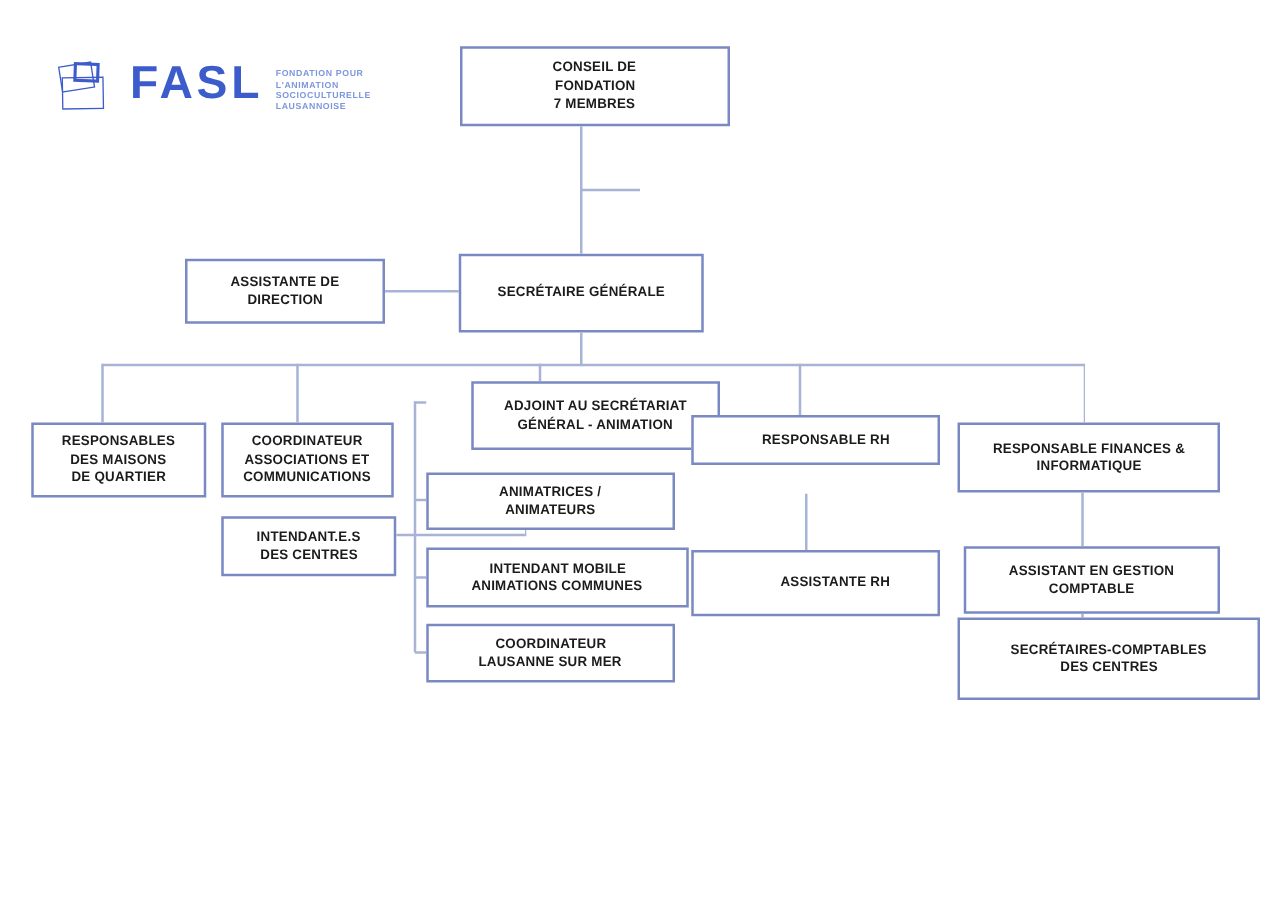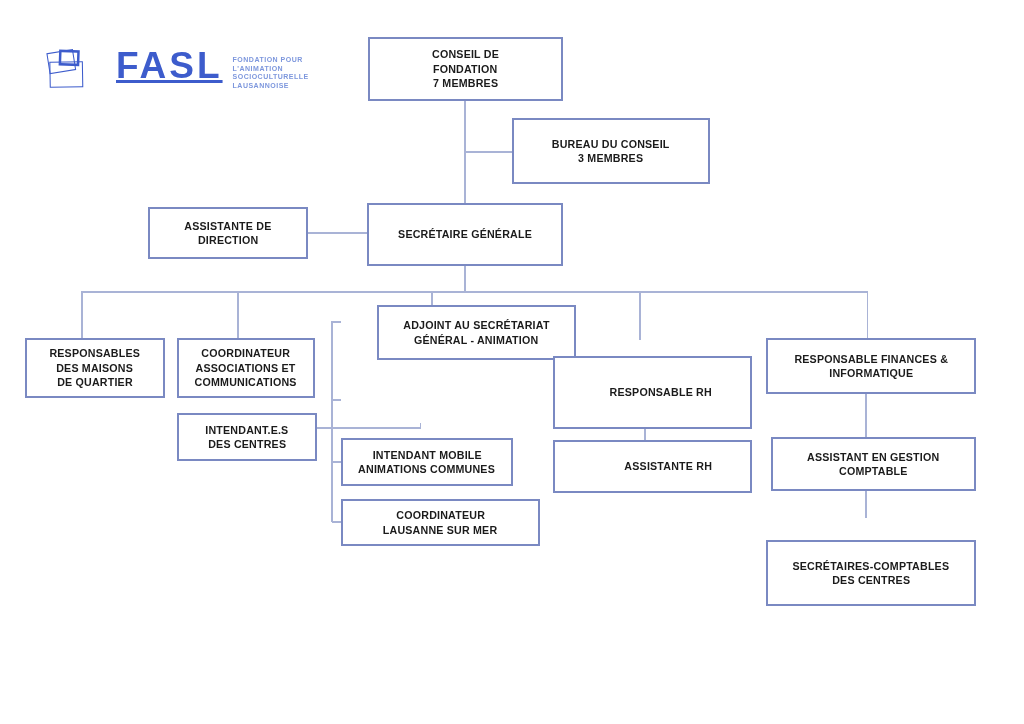--- a/index.html
+++ b/index.html
@@ -25,21 +25,21 @@
   .node-line{
     font-size:11px;font-weight:700;line-height:14.5px;letter-spacing:0.2px;
     color:#1b1b1b;white-space:nowrap;transform:scaleX(0.97);
   }
   .connector{position:absolute;z-index:1;}
   
   .logo{position:absolute;left:44px;top:46px;display:flex;align-items:flex-start;z-index:3;}
   .logo-mark{width:48px;height:44px;margin-top:2px;}
   .logo-acronym{
     font-size:37px;font-weight:600;letter-spacing:3px;
-    color:#3d5ccc;margin-left:24px;line-height:40px;text-decoration:underline;
+    color:#3d5ccc;margin-left:12px;line-height:40px;
   }
   .logo-tagline{margin-left:10px;margin-top:10px;}
   .logo-tagline-line{
     font-size:7px;font-weight:700;letter-spacing:0.5px;line-height:8.5px;
     color:#7d97dd;text-transform:uppercase;white-space:nowrap;
   }
   
   .note{
     position:absolute;left:0;right:0;top:672px;
     text-align:center;font-size:11px;color:#1c1c1c;letter-spacing:0.1px;
@@ -81,28 +81,24 @@
     <div class="connector" style="left: 331px; top: 321px; width: 1.5px; height: 201px; background: rgb(169, 179, 214);"></div>
     <div class="connector" style="left: 332px; top: 321px; width: 9px; height: 1.5px; background: rgb(169, 179, 214);"></div>
     <div class="connector" style="left: 332px; top: 399px; width: 9px; height: 1.5px; background: rgb(169, 179, 214);"></div>
     <div class="connector" style="left: 332px; top: 461px; width: 9px; height: 1.5px; background: rgb(169, 179, 214);"></div>
     <div class="connector" style="left: 332px; top: 521px; width: 9px; height: 1.5px; background: rgb(169, 179, 214);"></div>
     <div class="connector" style="left: 317px; top: 427px; width: 104px; height: 1.5px; background: rgb(169, 179, 214);"></div>
     <div class="connector" style="left: 419.5px; top: 423px; width: 1.5px; height: 5px; background: rgb(169, 179, 214);"></div>
     <div class="connector" style="left: 644px; top: 395px; width: 1.5px; height: 45px; background: rgb(169, 179, 214);"></div>
     <div class="connector" style="left: 865px; top: 394px; width: 1.5px; height: 43px; background: rgb(169, 179, 214);"></div>
     <div class="connector" style="left: 865px; top: 491px; width: 1.5px; height: 27px; background: rgb(169, 179, 214);"></div>
-    <div class="node" style="left: 368px; top: 37px; width: 195px; height: 64px; border-color: rgb(122, 137, 194); align-items: center;">
+    <div class="node" style="left: 368px; top: 37px; width: 216px; height: 64px; border-color: rgb(122, 137, 194); align-items: center;">
       <div class="node-line" style="color: rgb(27, 27, 27);">CONSEIL DE</div>
       <div class="node-line" style="color: rgb(27, 27, 27);">FONDATION</div>
       <div class="node-line" style="color: rgb(27, 27, 27);">7 MEMBRES</div>
-    </div>
-    <div class="node" style="left: 512px; top: 118px; width: 198px; height: 66px; border-color: rgb(122, 137, 194);">
-      <div class="node-line" style="color: rgb(27, 27, 27);">BUREAU DU CONSEIL</div>
-      <div class="node-line" style="color: rgb(27, 27, 27);">3 MEMBRES</div>
     </div>
     <div class="node" style="left: 148px; top: 207px; width: 160px; height: 52px; border-color: rgb(122, 137, 194);">
       <div class="node-line" style="color: rgb(27, 27, 27);">ASSISTANTE DE</div>
       <div class="node-line" style="color: rgb(27, 27, 27);">DIRECTION</div>
     </div>
     <div class="node" style="left: 367px; top: 203px; width: 196px; height: 63px; border-color: rgb(122, 137, 194);">
       <div class="node-line" style="color: rgb(27, 27, 27);">SECRÉTAIRE GÉNÉRALE</div>
     </div>
     <div class="node" style="left: 25px; top: 338px; width: 140px; height: 60px; border-color: rgb(122, 137, 194);">
       <div class="node-line" style="color: rgb(27, 27, 27);">RESPONSABLES</div>
@@ -115,39 +111,43 @@
       <div class="node-line" style="color: rgb(27, 27, 27);">COMMUNICATIONS</div>
     </div>
     <div class="node" style="left: 177px; top: 413px; width: 140px; height: 48px; border-color: rgb(122, 137, 194);">
       <div class="node-line" style="color: rgb(27, 27, 27);">INTENDANT.E.S</div>
       <div class="node-line" style="color: rgb(27, 27, 27);">DES CENTRES</div>
     </div>
     <div class="node" style="left: 341px; top: 305px; width: 199px; height: 55px; border-color: rgb(122, 137, 194); margin-left: 36px;">
       <div class="node-line" style="color: rgb(27, 27, 27);">ADJOINT AU SECRÉTARIAT</div>
       <div class="node-line" style="color: rgb(27, 27, 27);">GÉNÉRAL - ANIMATION</div>
     </div>
-    <div class="node" style="left: 341px; top: 438px; width: 172px; height: 48px; border-color: rgb(122, 137, 194);">
+    <div class="node" style="left: 341px; top: 378px; width: 199px; height: 46px; border-color: rgb(122, 137, 194);">
+      <div class="node-line" style="color: rgb(27, 27, 27);">ANIMATRICES /</div>
+      <div class="node-line" style="color: rgb(27, 27, 27);">ANIMATEURS</div>
+    </div>
+    <div class="node" style="left: 341px; top: 438px; width: 210px; height: 48px; border-color: rgb(122, 137, 194);">
       <div class="node-line" style="color: rgb(27, 27, 27);">INTENDANT MOBILE</div>
       <div class="node-line" style="color: rgb(27, 27, 27);">ANIMATIONS COMMUNES</div>
     </div>
     <div class="node" style="left: 341px; top: 499px; width: 199px; height: 47px; border-color: rgb(122, 137, 194);">
       <div class="node-line" style="color: rgb(27, 27, 27);">COORDINATEUR</div>
       <div class="node-line" style="color: rgb(27, 27, 27);">LAUSANNE SUR MER</div>
     </div>
-    <div class="node" style="left: 553px; top: 356px; width: 199px; height: 73px; border-color: rgb(122, 137, 194); padding-left: 16px;">
+    <div class="node" style="left: 553px; top: 332px; width: 199px; height: 40px; border-color: rgb(122, 137, 194); padding-left: 16px;">
       <div class="node-line" style="color: rgb(27, 27, 27);">RESPONSABLE RH</div>
     </div>
     <div class="node" style="left: 553px; top: 440px; width: 199px; height: 53px; border-color: rgb(122, 137, 194); padding-left: 32px;">
       <div class="node-line" style="color: rgb(27, 27, 27);">ASSISTANTE RH</div>
     </div>
     <div class="node" style="left: 771px; top: 437px; width: 205px; height: 54px; border-color: rgb(122, 137, 194);">
       <div class="node-line" style="color: rgb(27, 27, 27);">ASSISTANT EN GESTION</div>
       <div class="node-line" style="color: rgb(27, 27, 27);">COMPTABLE</div>
     </div>
     <div class="node" style="left: 766px; top: 338px; width: 210px; height: 56px; border-color: rgb(122, 137, 194);">
       <div class="node-line" style="color: rgb(27, 27, 27);">RESPONSABLE FINANCES &amp;</div>
       <div class="node-line" style="color: rgb(27, 27, 27);">INFORMATIQUE</div>
     </div>
-    <div class="node" style="left: 766px; top: 540px; width: 210px; height: 66px; border-color: rgb(122, 137, 194);">
+    <div class="node" style="left: 766px; top: 494px; width: 242px; height: 66px; border-color: rgb(122, 137, 194);">
       <div class="node-line" style="color: rgb(27, 27, 27);">SECRÉTAIRES-COMPTABLES</div>
       <div class="node-line" style="color: rgb(27, 27, 27);">DES CENTRES</div>
     </div>
   </div>
 
 </body></html>

